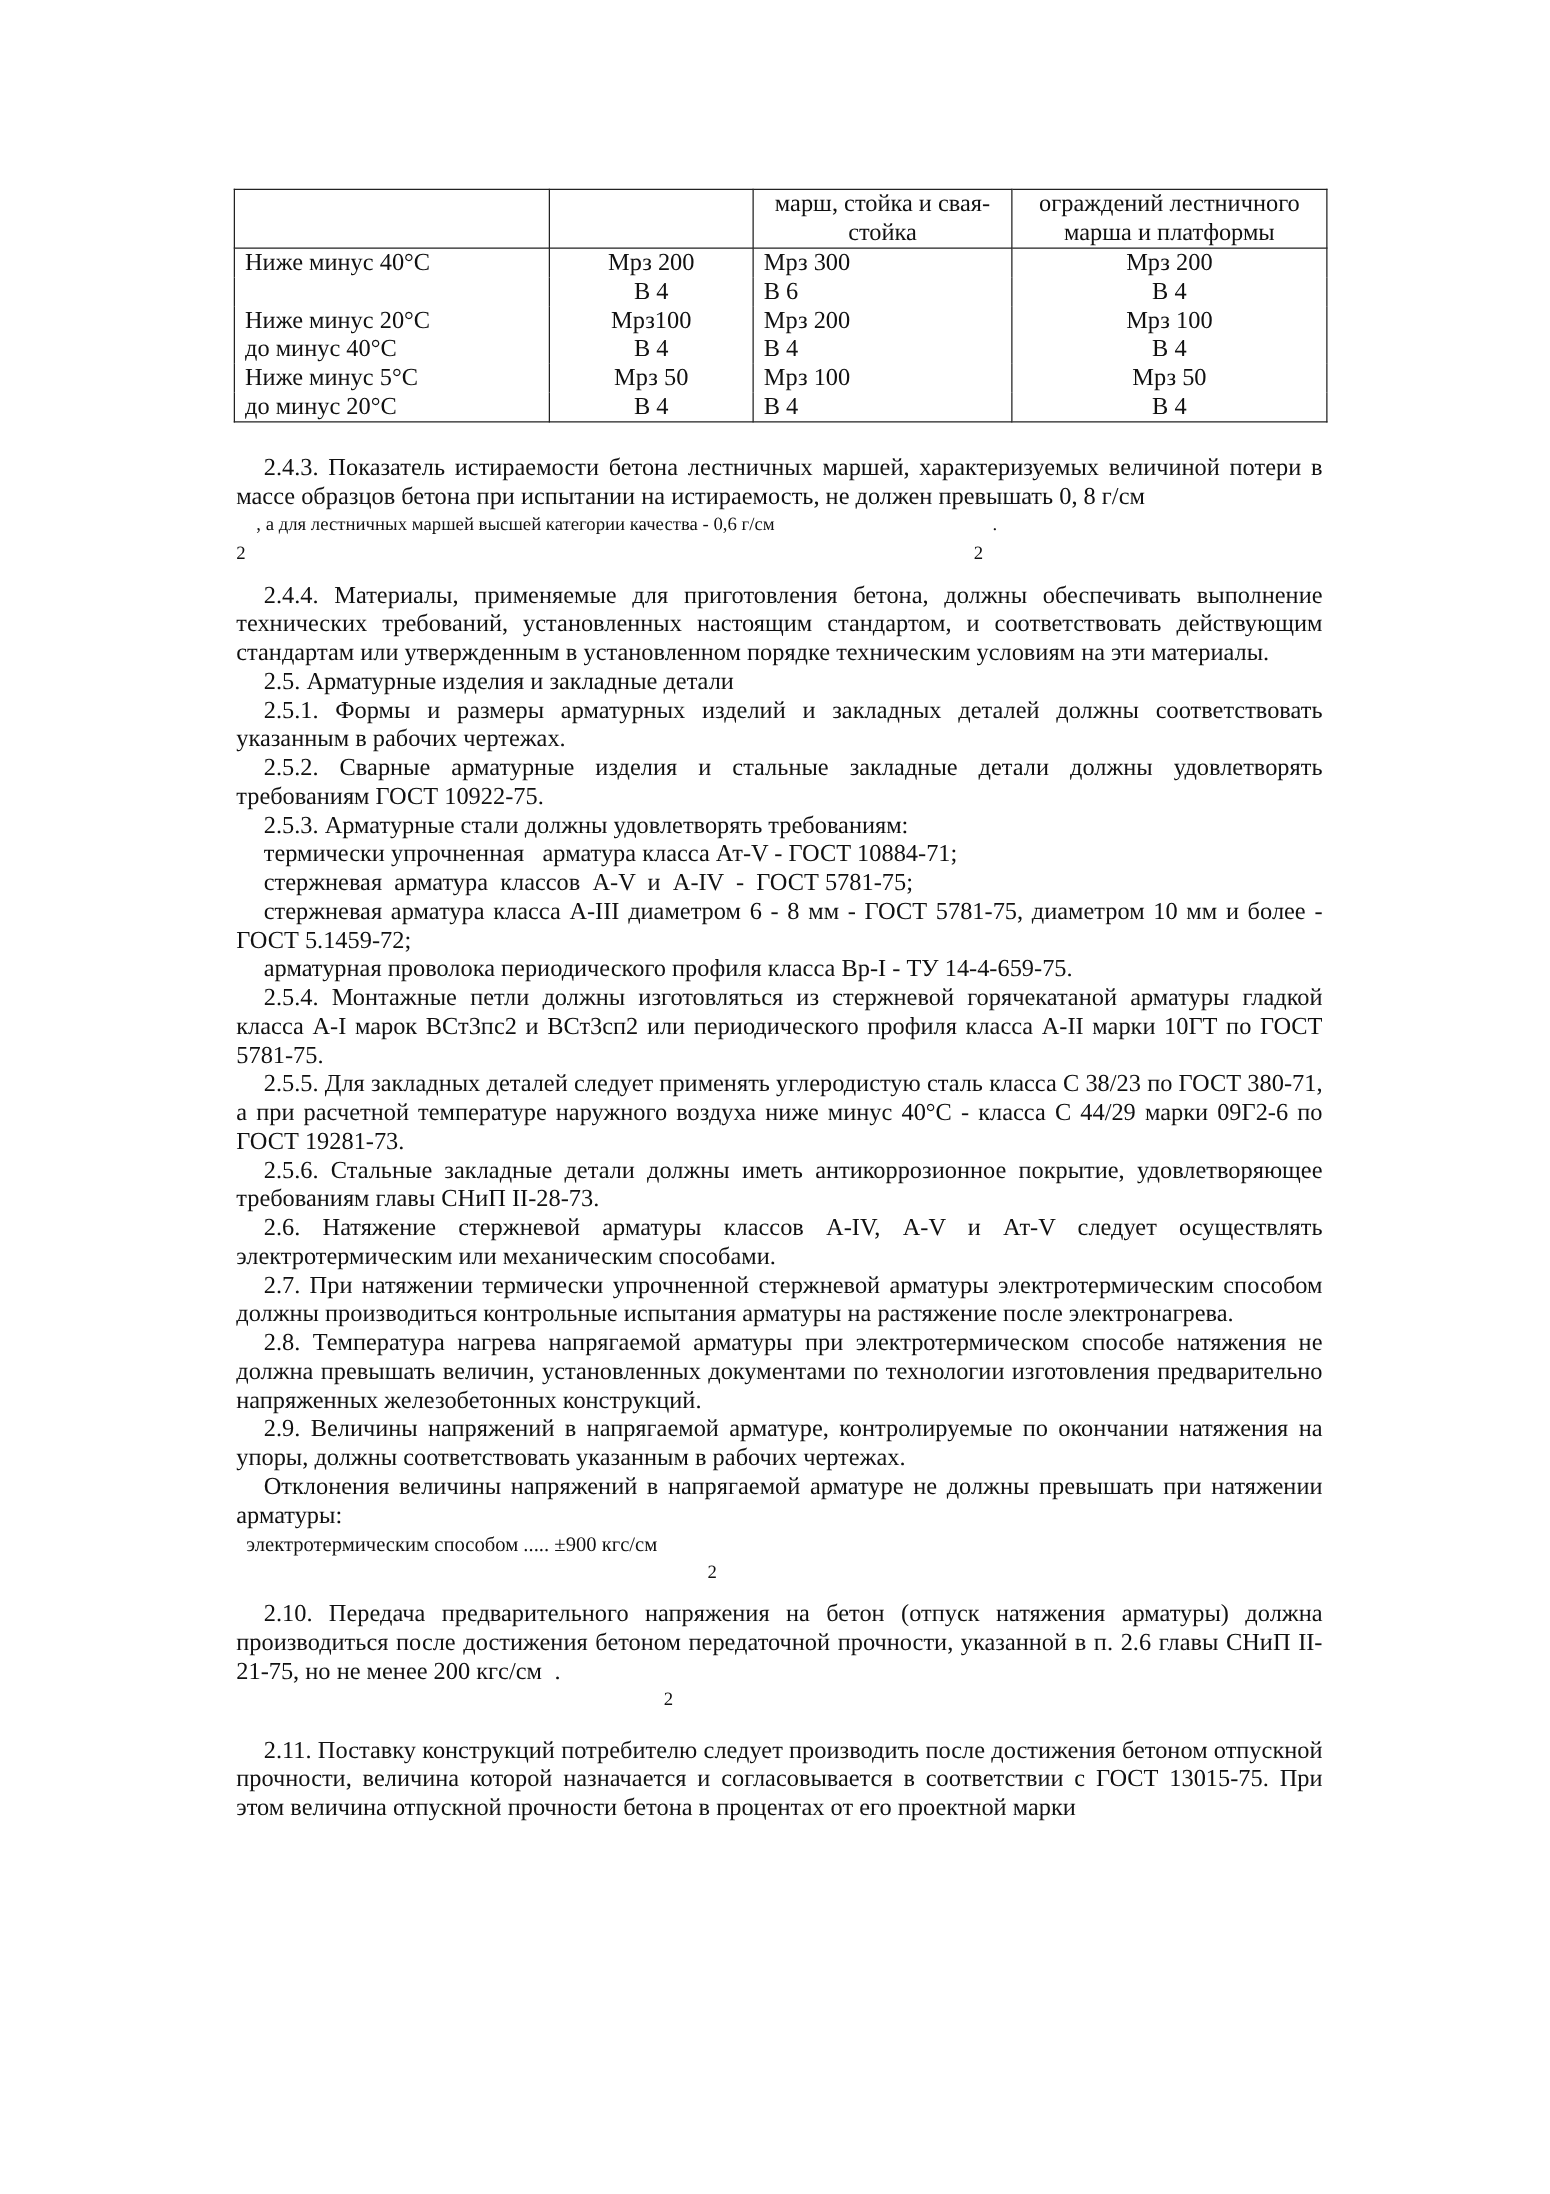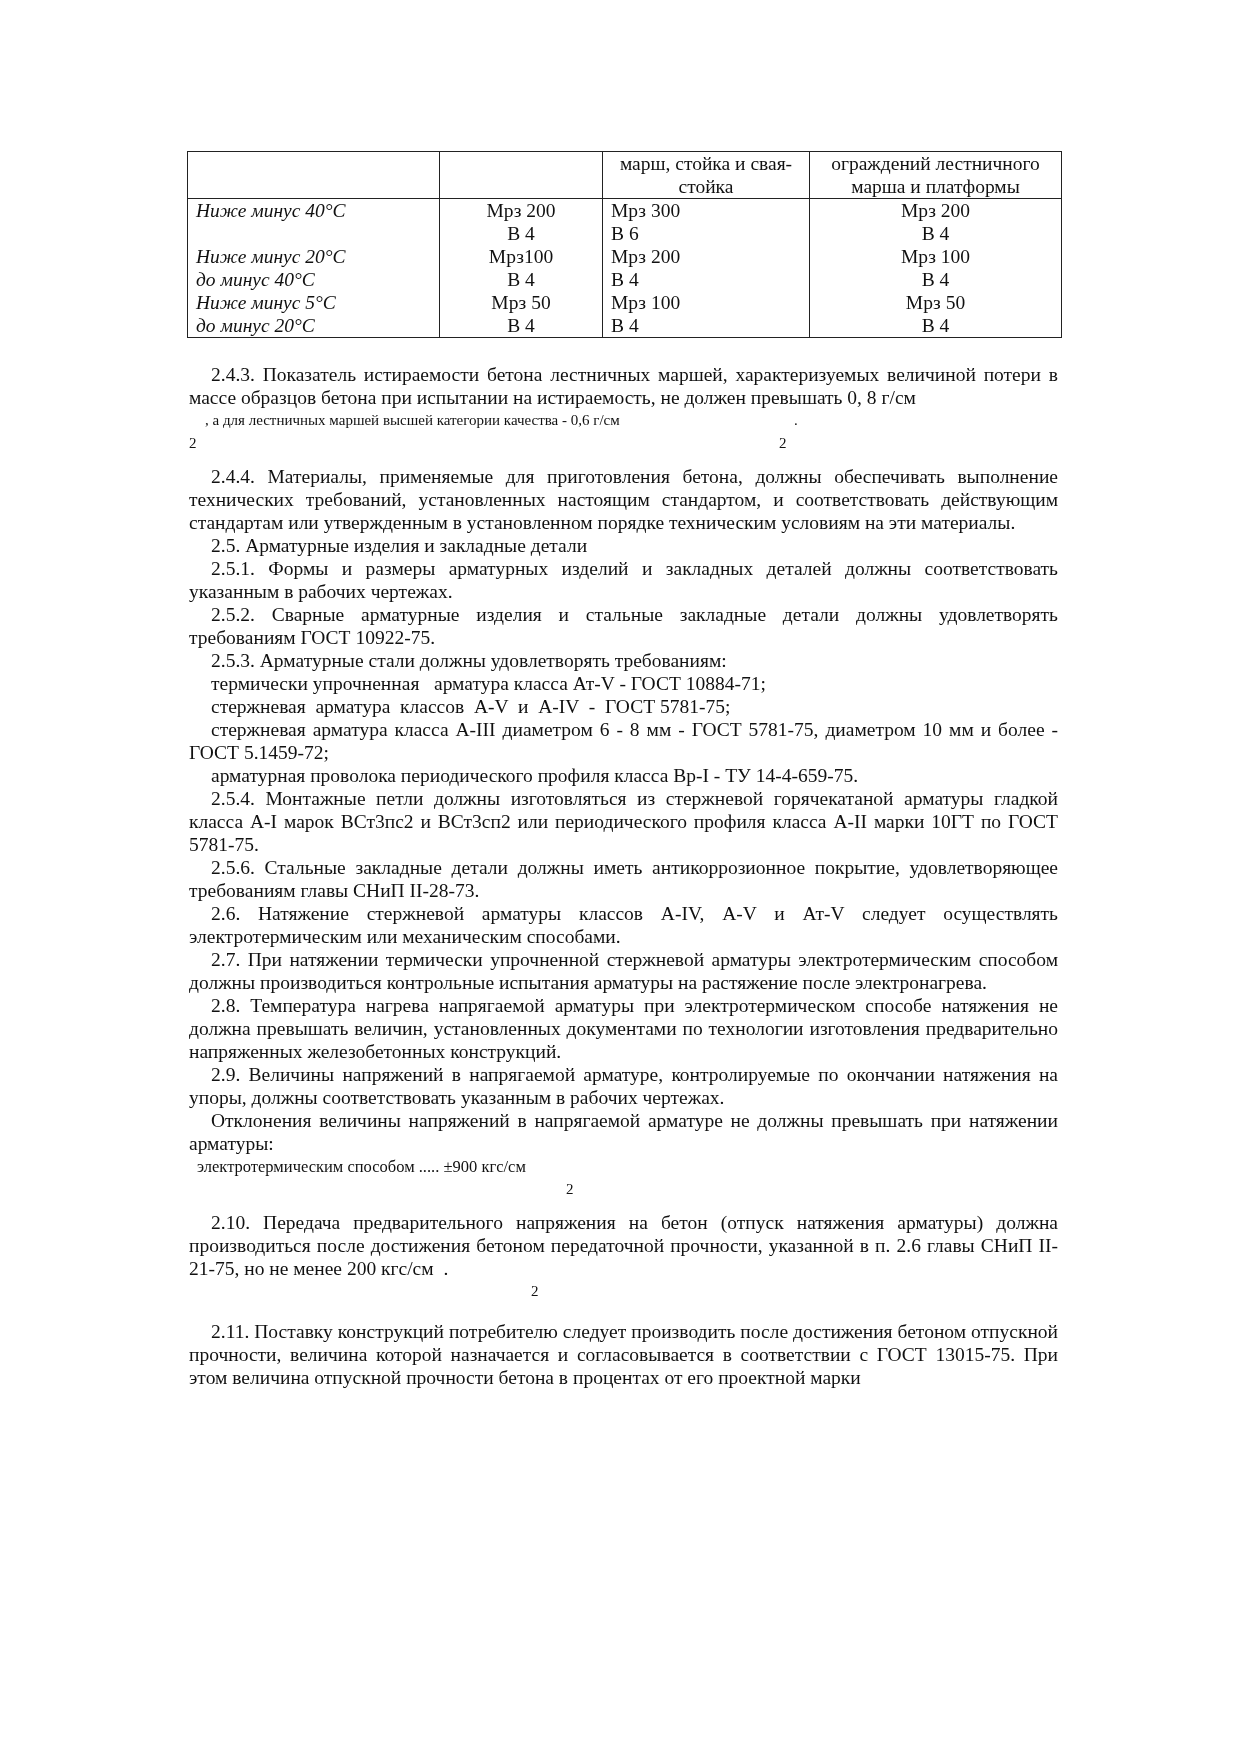--- a/index.html
+++ b/index.html
@@ -4,21 +4,21 @@
 <style>
   html, body { margin: 0; padding: 0; background: #ffffff; }
   body { width: 1240px; height: 1755px; position: relative; overflow: hidden;
          font-family: "Liberation Serif", "DejaVu Serif", serif; color: #111; }
   .page { position: absolute; left: 0; top: 0; width: 1240px; height: 1755px; }
   table.spec { position: absolute; left: 187px; top: 151px; border-collapse: collapse;
                font-size: 19.5px; line-height: 23px; padding-left: 32px; }
   table.spec td { border-left: 1.5px solid #222; border-right: 1.5px solid #222; padding: 0 8px; vertical-align: top; }
   table.spec tr.head td { border-top: 1.5px solid #222; border-bottom: 1.5px solid #222; height: 46px; text-align: center; }
   table.spec tr.last td { border-bottom: 1.5px solid #222; }
-  table.spec td.c0 { width: 235px; text-align: left; font-style: italic; }
+  table.spec td.c0 { width: 235px; text-align: left; }
   table.spec td.c1 { width: 146px; text-align: center; }
   table.spec td.c2 { width: 190px; text-align: left; }
   table.spec td.c3 { width: 235px; text-align: center; }
   .body { position: absolute; left: 189px; width: 869px; font-size: 19.5px; line-height: 23px; }
   .p { text-align: justify; text-indent: 22px; margin: 0; }
   .small { font-size: 16.5px; line-height: 23px; text-indent: 8px; margin: 0; }
   .sup-line { position: relative; height: 23px; font-size: 15px; }
   .sup-line span { position: absolute; top: 0; }
 </style>
 </head>
@@ -87,20 +87,21 @@
     <p class="p">2.4.4. Материалы, применяемые для приготовления бетона, должны обеспечивать выполнение технических требований, установленных настоящим стандартом, и соответствовать действующим стандартам или утвержденным в установленном порядке техническим условиям на эти материалы.</p>
     <p class="p">2.5. Арматурные изделия и закладные детали</p>
     <p class="p">2.5.1. Формы и размеры арматурных изделий и закладных деталей должны соответствовать указанным в рабочих чертежах.</p>
     <p class="p">2.5.2. Сварные арматурные изделия и стальные закладные детали должны удовлетворять требованиям ГОСТ 10922-75.</p>
     <p class="p">2.5.3. Арматурные стали должны удовлетворять требованиям:</p>
     <p class="p" style="white-space:pre;">термически упрочненная   арматура класса Ат-V - ГОСТ 10884-71;</p>
     <p class="p" style="white-space:pre;">стержневая  арматура  классов  А-V  и  А-IV  -  ГОСТ 5781-75;</p>
     <p class="p">стержневая арматура класса А-III диаметром 6 - 8 мм  -  ГОСТ 5781-75, диаметром 10 мм и более  -  ГОСТ 5.1459-72;</p>
     <p class="p">арматурная проволока периодического профиля класса Вр-I - ТУ 14-4-659-75.</p>
     <p class="p">2.5.4. Монтажные петли должны изготовляться из стержневой горячекатаной арматуры гладкой класса А-I марок  ВСт3пс2 и ВСт3сп2 или периодического профиля класса А-II марки 10ГТ по ГОСТ 5781-75.</p>
+    <p class="p">2.5.5. Для закладных деталей следует применять углеродистую сталь класса С 38/23 по ГОСТ 380-71, а при расчетной температуре наружного воздуха ниже минус 40°С  -  класса С 44/29 марки 09Г2-6 по ГОСТ 19281-73.</p>
     <p class="p">2.5.6. Стальные закладные детали должны иметь антикоррозионное покрытие, удовлетворяющее требованиям главы СНиП II-28-73.</p>
     <p class="p">2.6. Натяжение стержневой арматуры классов А-IV, А-V и Ат-V следует осуществлять электротермическим или механическим способами.</p>
     <p class="p">2.7. При натяжении термически упрочненной стержневой арматуры электротермическим способом должны производиться контрольные испытания арматуры на растяжение после электронагрева.</p>
     <p class="p">2.8. Температура нагрева напрягаемой арматуры при электротермическом способе натяжения не должна превышать величин, установленных документами по технологии изготовления предварительно напряженных железобетонных конструкций.</p>
     <p class="p">2.9. Величины напряжений в напрягаемой арматуре, контролируемые по окончании натяжения на упоры, должны соответствовать указанным в рабочих чертежах.</p>
     <p class="p">Отклонения величины напряжений в напрягаемой арматуре не должны превышать при натяжении арматуры:</p>
     <p class="small">электротермическим способом ..... ±900 кгс/см</p>
     <div class="sup-line">
       <span style="left:377px;">2</span>
     </div>

